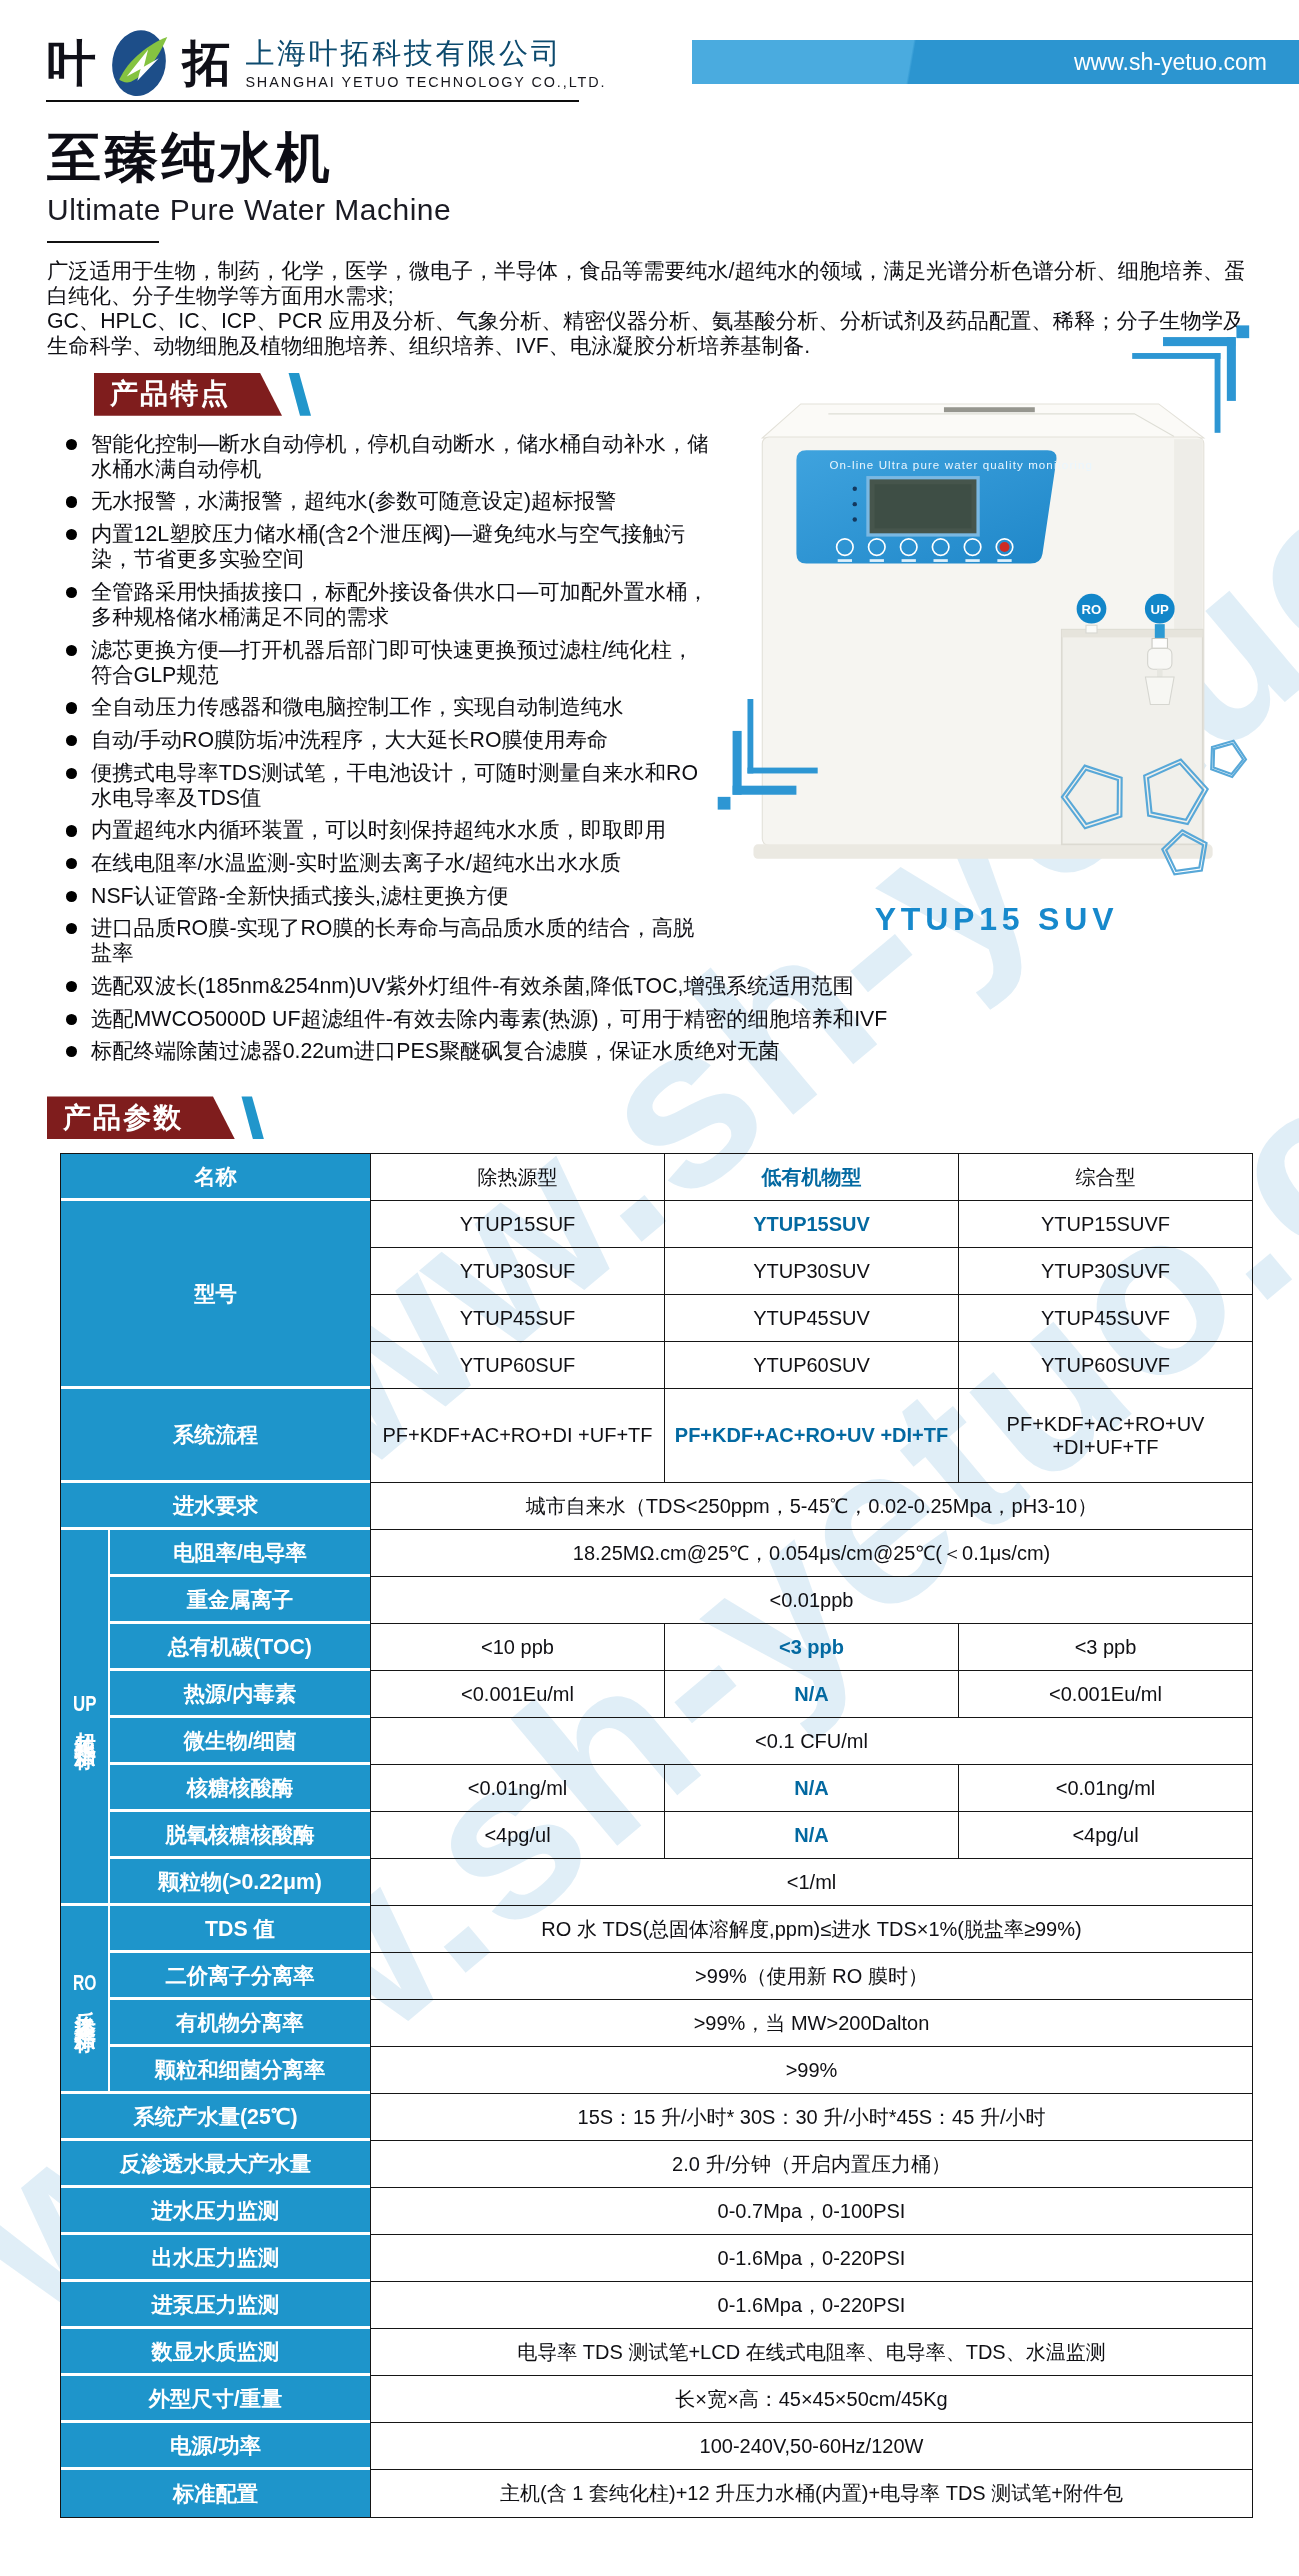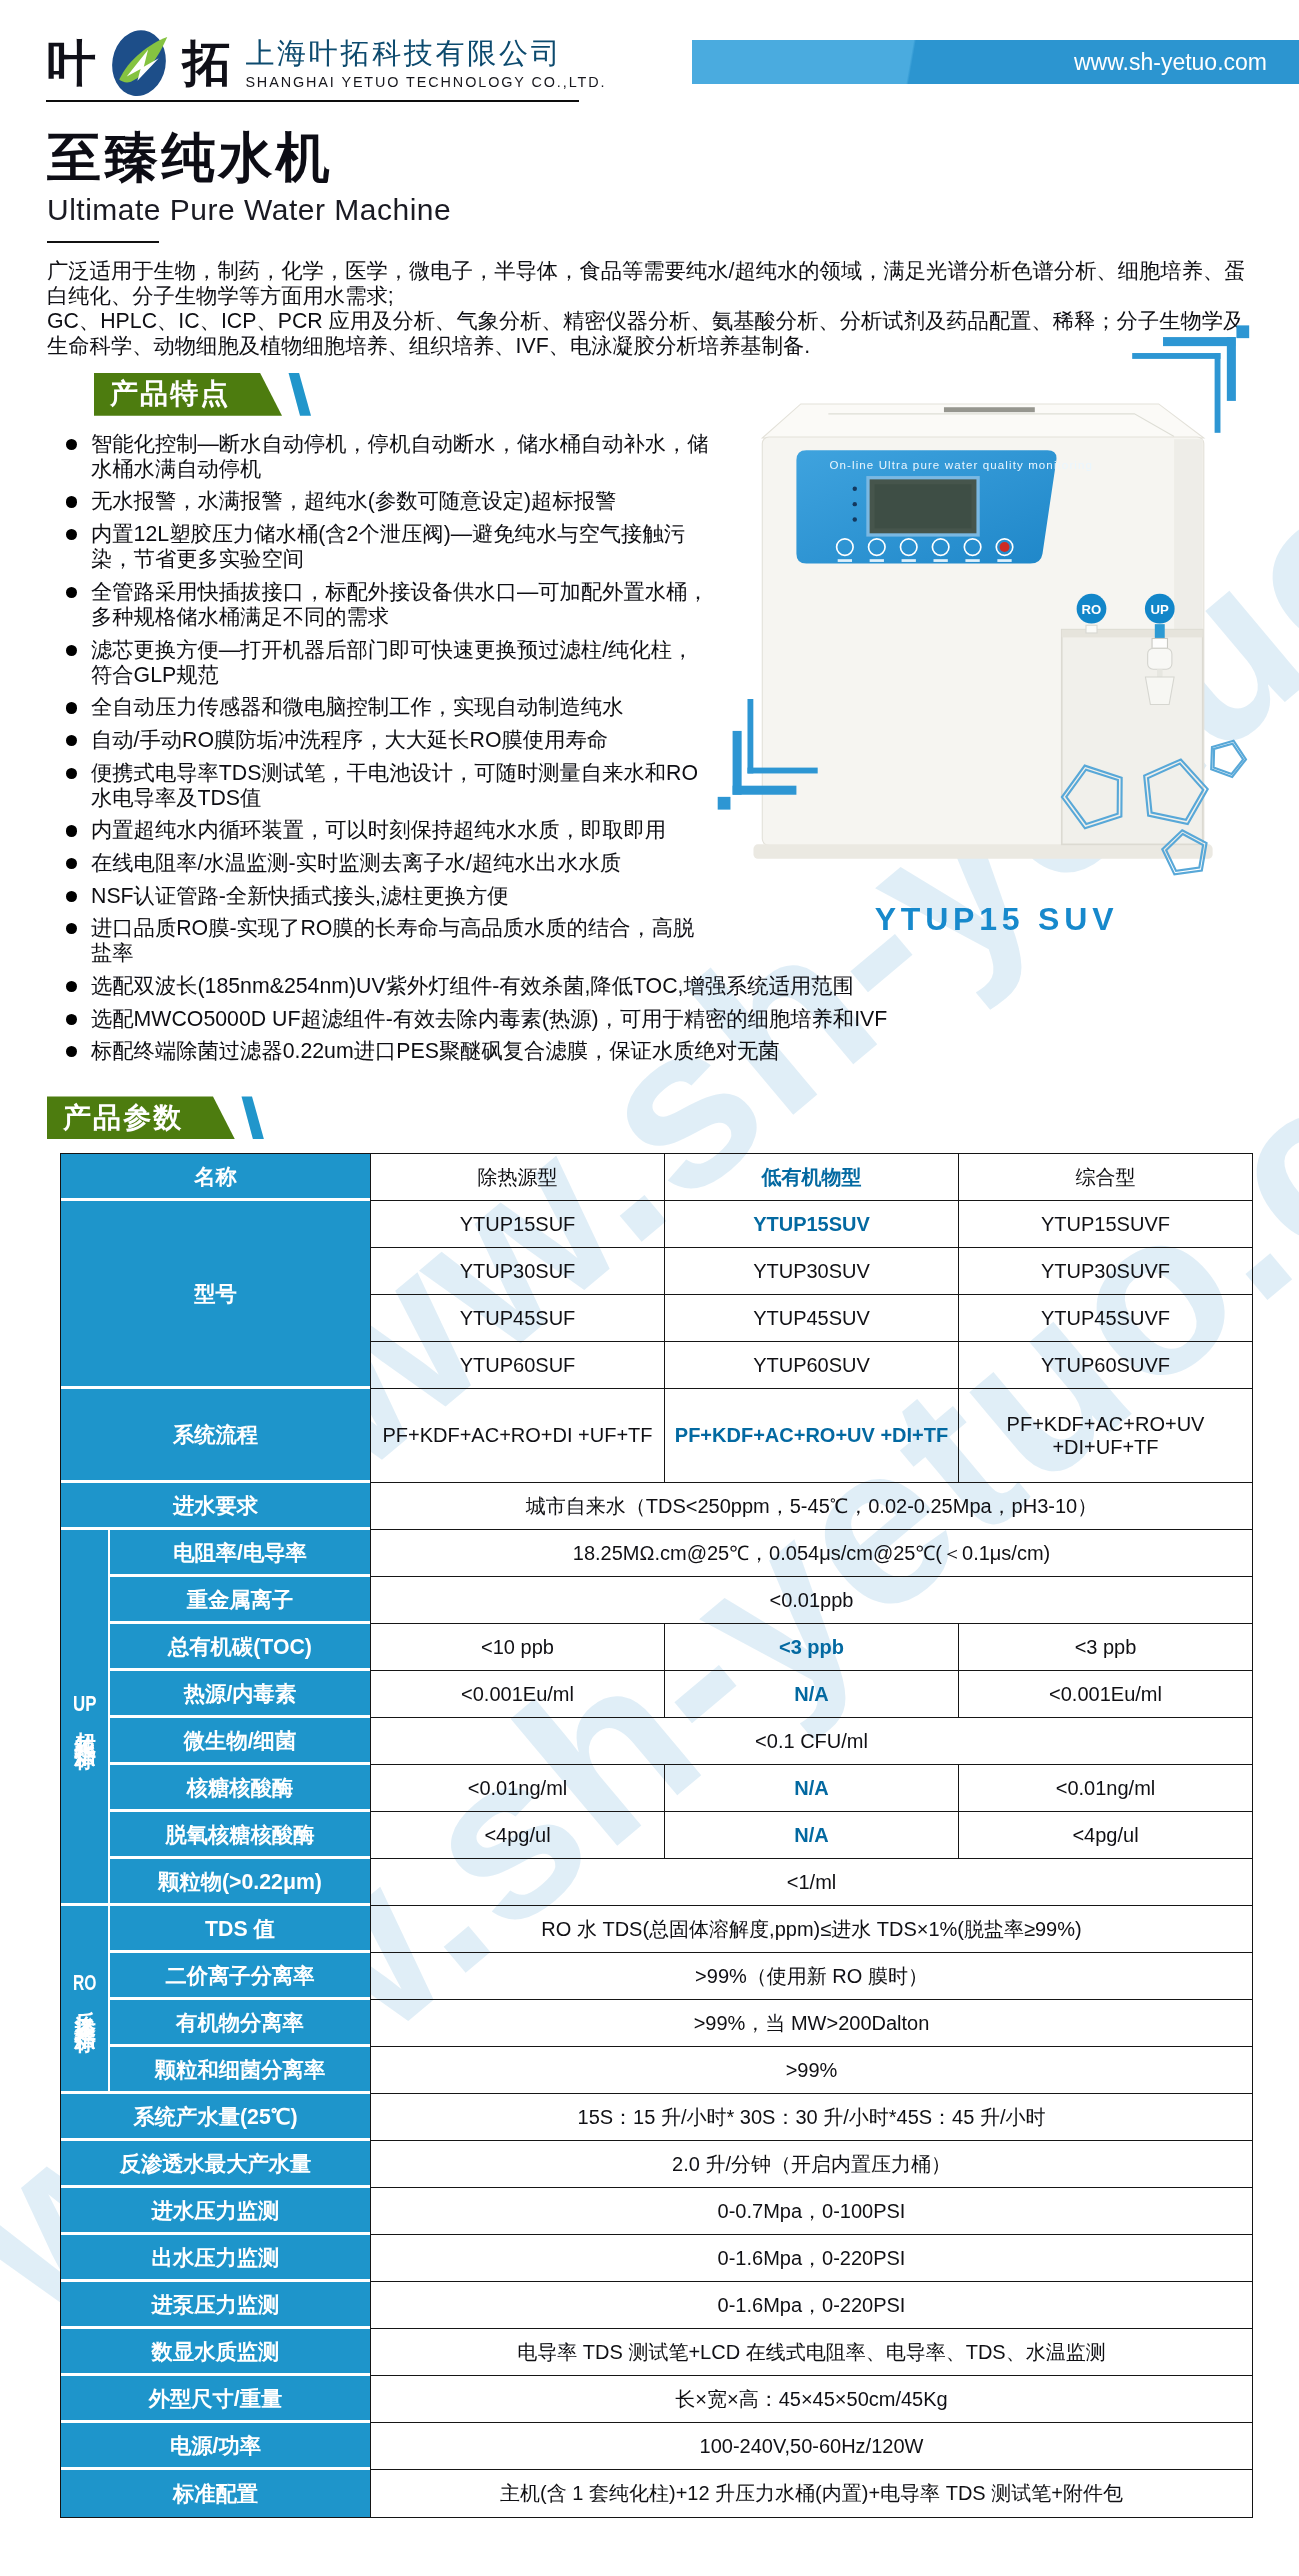--- a/index.html
+++ b/index.html
@@ -30,21 +30,21 @@
   
   .hero{padding:5.3px 37px 0 47px;}
   .title-cn{font-size:54px;font-weight:bold;letter-spacing:3.2px;color:#0d0d15;line-height:1.1;}
   .title-en{font-size:30px;color:#1a1a22;margin-top:5.3px;letter-spacing:0.5px;}
   .mini-rule{width:112px;height:2.1px;background:#111;margin:14px 0 16px 0;}
   .intro{font-size:21.3px;line-height:1.17;color:#0f0f14;}
   .intro p{margin:0;}
 
   
   .badge{position:relative;height:43px;margin:14px 0 14px 47px;width:251px;}
-  .badge .main{position:absolute;left:0;top:0;width:188px;height:43px;background:#4d7c0f;
+  .badge .main{position:absolute;left:0;top:0;width:188px;height:43px;background:#7f1d1d;
                clip-path:polygon(0 0,166px 0,188px 43px,0 43px);
                color:#fff;font-size:28px;font-weight:bold;letter-spacing:2.1px;
                display:flex;align-items:center;padding-left:16px;box-sizing:border-box;}
   .badge .stripe{position:absolute;left:170px;top:0;width:47px;height:43px;background:#2196cb;
                clip-path:polygon(24.5px 0,35px 0,47px 43px,36px 43px);}
 
   
   .features{padding:0 37px 0 47px;}
   .photo{float:right;width:533px;height:619px;position:relative;margin:-48px 0 5.3px 16px;}
   .feat-list{list-style:none;margin:16px;padding:0;font-size:21.3px;line-height:1.18;color:#0e0e13;}

